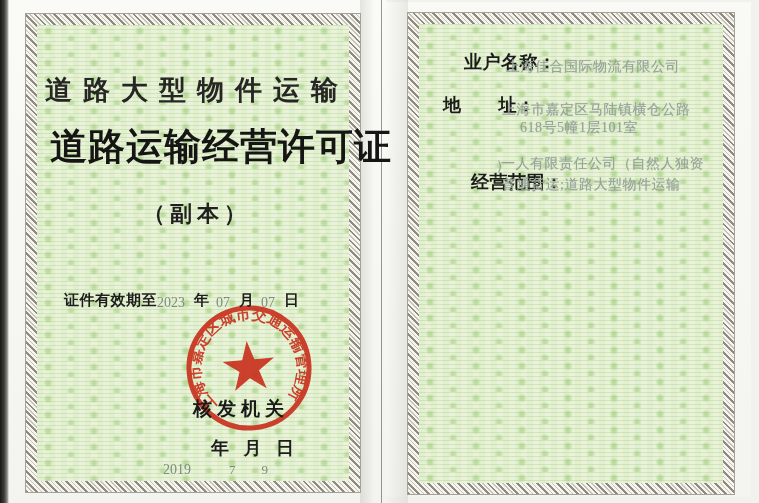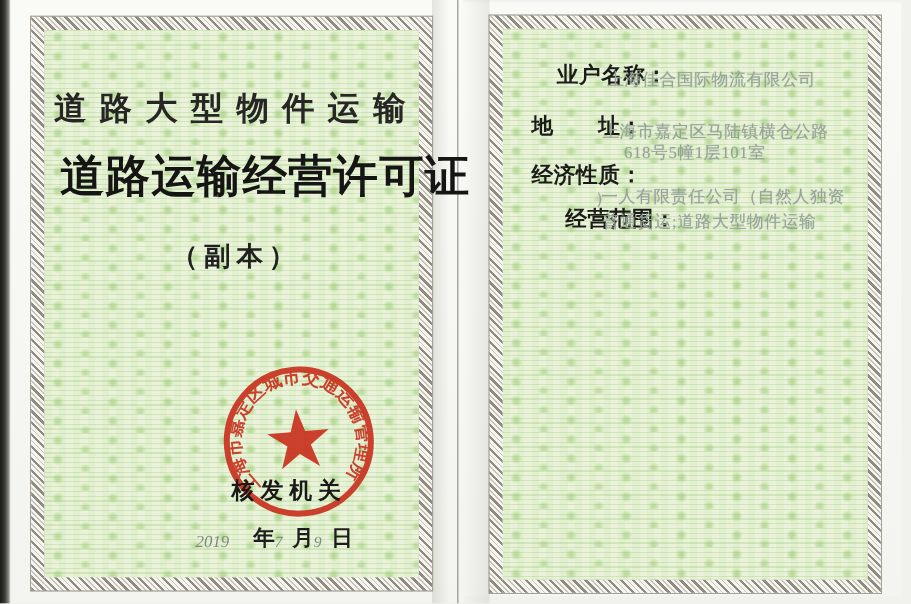--- a/index.html
+++ b/index.html
@@ -61,21 +61,21 @@
   .validity-label{font-size:15px;font-weight:bold;letter-spacing:.5px;}
   .typed{color:#7e8b80;font-family:"Liberation Serif","DejaVu Serif",serif;}
   .validity-row .val{font-size:14px;position:relative;top:2px;}
   .validity-row .unit{font-size:15px;font-weight:bold;margin-left:9px;margin-right:7px;}
 
   .stamp{left:181px;top:300px;width:136px;height:136px;z-index:4;opacity:.92;
     transform:rotate(-5deg);}
   .issuer-label{left:193px;top:396px;font-size:19px;font-weight:bold;letter-spacing:5px;
     color:#191917;z-index:6;}
   .issue-date-row{left:163px;top:436px;white-space:nowrap;z-index:6;color:#1d1d1b;}
-  .issue-date-row .val{font-size:14px;position:relative;top:2px;font-style:italic;}
+  .issue-date-row .val{font-size:14px;position:relative;top:20px;}
   .issue-date-row .y{margin-right:20px;}
   .issue-date-row .unit{font-size:18px;font-weight:bold;}
   .issue-date-row .sm{font-size:13px;margin-right:8px;}
 
   .field-label{font-size:18px;font-weight:bold;letter-spacing:.5px;color:#1b1b19;}
   .field-value{font-size:14px;letter-spacing:.5px;color:#97a399;
     font-family:"Liberation Serif","DejaVu Serif",serif;text-shadow:0 0 1px rgba(150,165,152,.6);}
 </style>
 </head>
 <body>
@@ -95,20 +95,23 @@
     <div class="green"></div>
   </div>
 
   <div class="abs serif country">道路大型物件运输</div>
 
   <div class="abs main-title">道路运输经营许可证</div>
 
   <div class="abs serif subtitle">（副本）</div>
 
 
+  <div class="abs validity-row">
+    <span class="validity-label">证件有效期至</span><span class="val typed">2023</span><span class="unit">年</span><span class="val typed">07</span><span class="unit">月</span><span class="val typed">07</span><span class="unit">日</span>
+  </div>
 
   <div class="abs stamp">
     <svg width="136" height="136" viewBox="0 0 136 136">
       <circle cx="68" cy="68" r="60" fill="none" stroke="#c9321f" stroke-width="5"></circle>
       <polygon fill="#c9321f" points="68,41 74.1,59.7 93.7,59.7 77.8,71.2 83.9,89.8 68,78.3 52.1,89.8 58.2,71.2 42.3,59.7 61.9,59.7"></polygon>
       <path id="sealArc" d="M 33.35,102.65 A 49,49 0 1 1 102.65,102.65" fill="none"></path>
       <text font-size="15" fill="#c9321f" font-weight="bold" font-family="Liberation Serif, DejaVu Serif, serif">
         <textPath href="#sealArc" startOffset="0" textLength="228" lengthAdjust="spacingAndGlyphs">上海市嘉定区城市交通运输管理所</textPath>
       </text>
     </svg>
@@ -120,20 +123,19 @@
     <span class="val typed y">2019</span><span class="unit">年</span><span class="val typed sm">7</span><span class="unit">月</span><span class="val typed sm">9</span><span class="unit">日</span>
   </div>
 
   <div class="abs field-label" style="left:464px;top:50px;">业户名称：</div>
   <div class="abs field-label" style="left:443px;top:93px;">地　　址：</div>
 
   <div class="abs field-value" style="left:506px;top:58px;">上海佳合国际物流有限公司</div>
   <div class="abs field-value" style="left:502px;top:101px;">上海市嘉定区马陆镇横仓公路</div>
   <div class="abs field-value" style="left:520px;top:119px;">618号5幢1层101室</div>
 
-  <div class="abs field-label" style="left:443px;top:134px;">经济性质：</div>
   <div class="abs field-value" style="left:501px;top:155px;">一人有限责任公司（自然人独资</div>
   <div class="abs field-value" style="left:496px;top:157px;">）</div>
 
   <div class="abs field-label" style="left:443px;top:170px;margin-left:28px;">经营范围：</div>
   <div class="abs field-value" style="left:502px;top:176px;">普通货运;道路大型物件运输</div>
 
 </div>
 
 </body></html>

